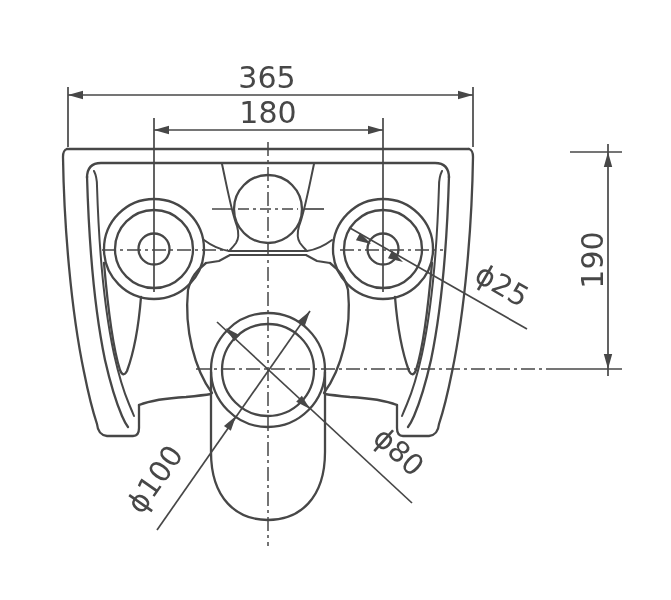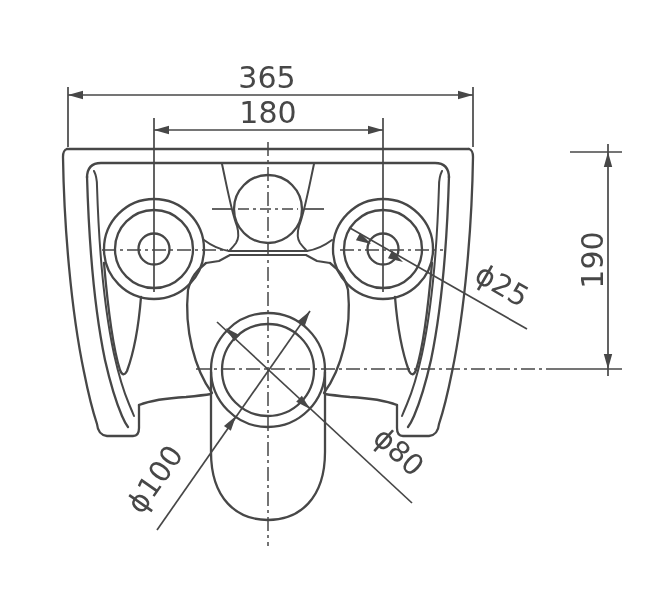--- a/index.html
+++ b/index.html
@@ -1,18 +1,19 @@
 <!DOCTYPE html>
 <html><head>
 <meta charset="utf-8">
 <style>
   html,body{margin:0;padding:0;background:#ffffff;}
   .page{
     position:relative;width:671px;height:600px;background:#ffffff;overflow:hidden;
     font-family:"DejaVu Sans","Liberation Sans",sans-serif;
+    border-radius:25px;
   }
   svg{display:block;}
   text{
     font-family:"DejaVu Sans","Liberation Sans",sans-serif;
     fill:#474747;
   }
   .dim-text{font-size:30px;}
   .dia-text{font-size:29px;}
   .outline{stroke:#474747;stroke-width:2.3;fill:none;stroke-linecap:round;stroke-linejoin:round;}
   .thin{stroke:#474747;stroke-width:2;fill:none;stroke-linecap:round;stroke-linejoin:round;}

